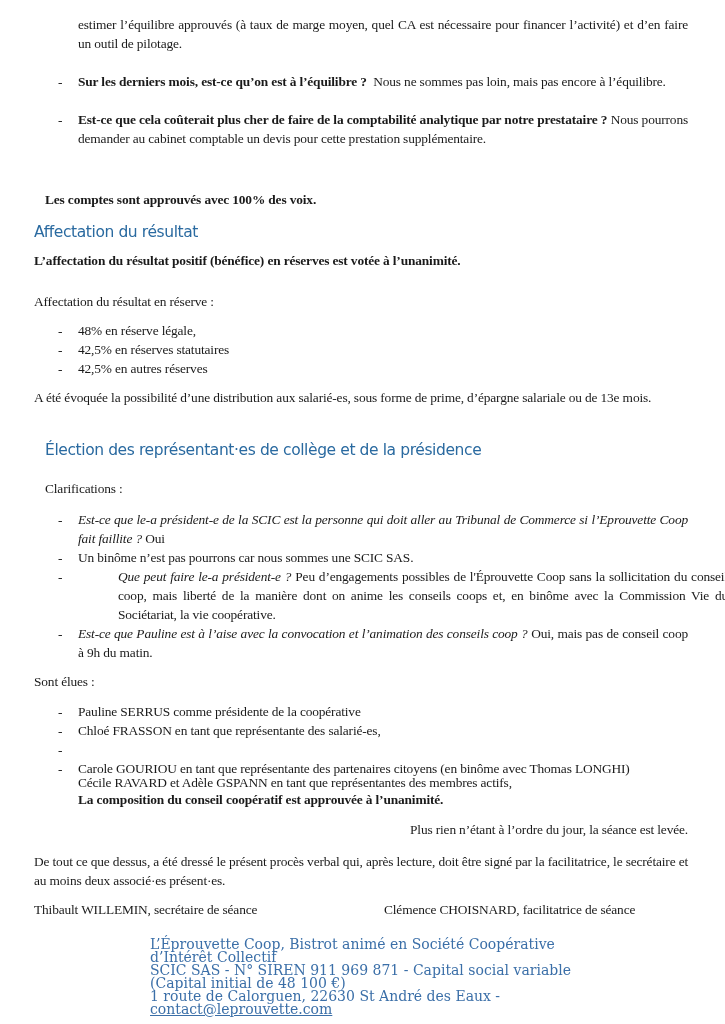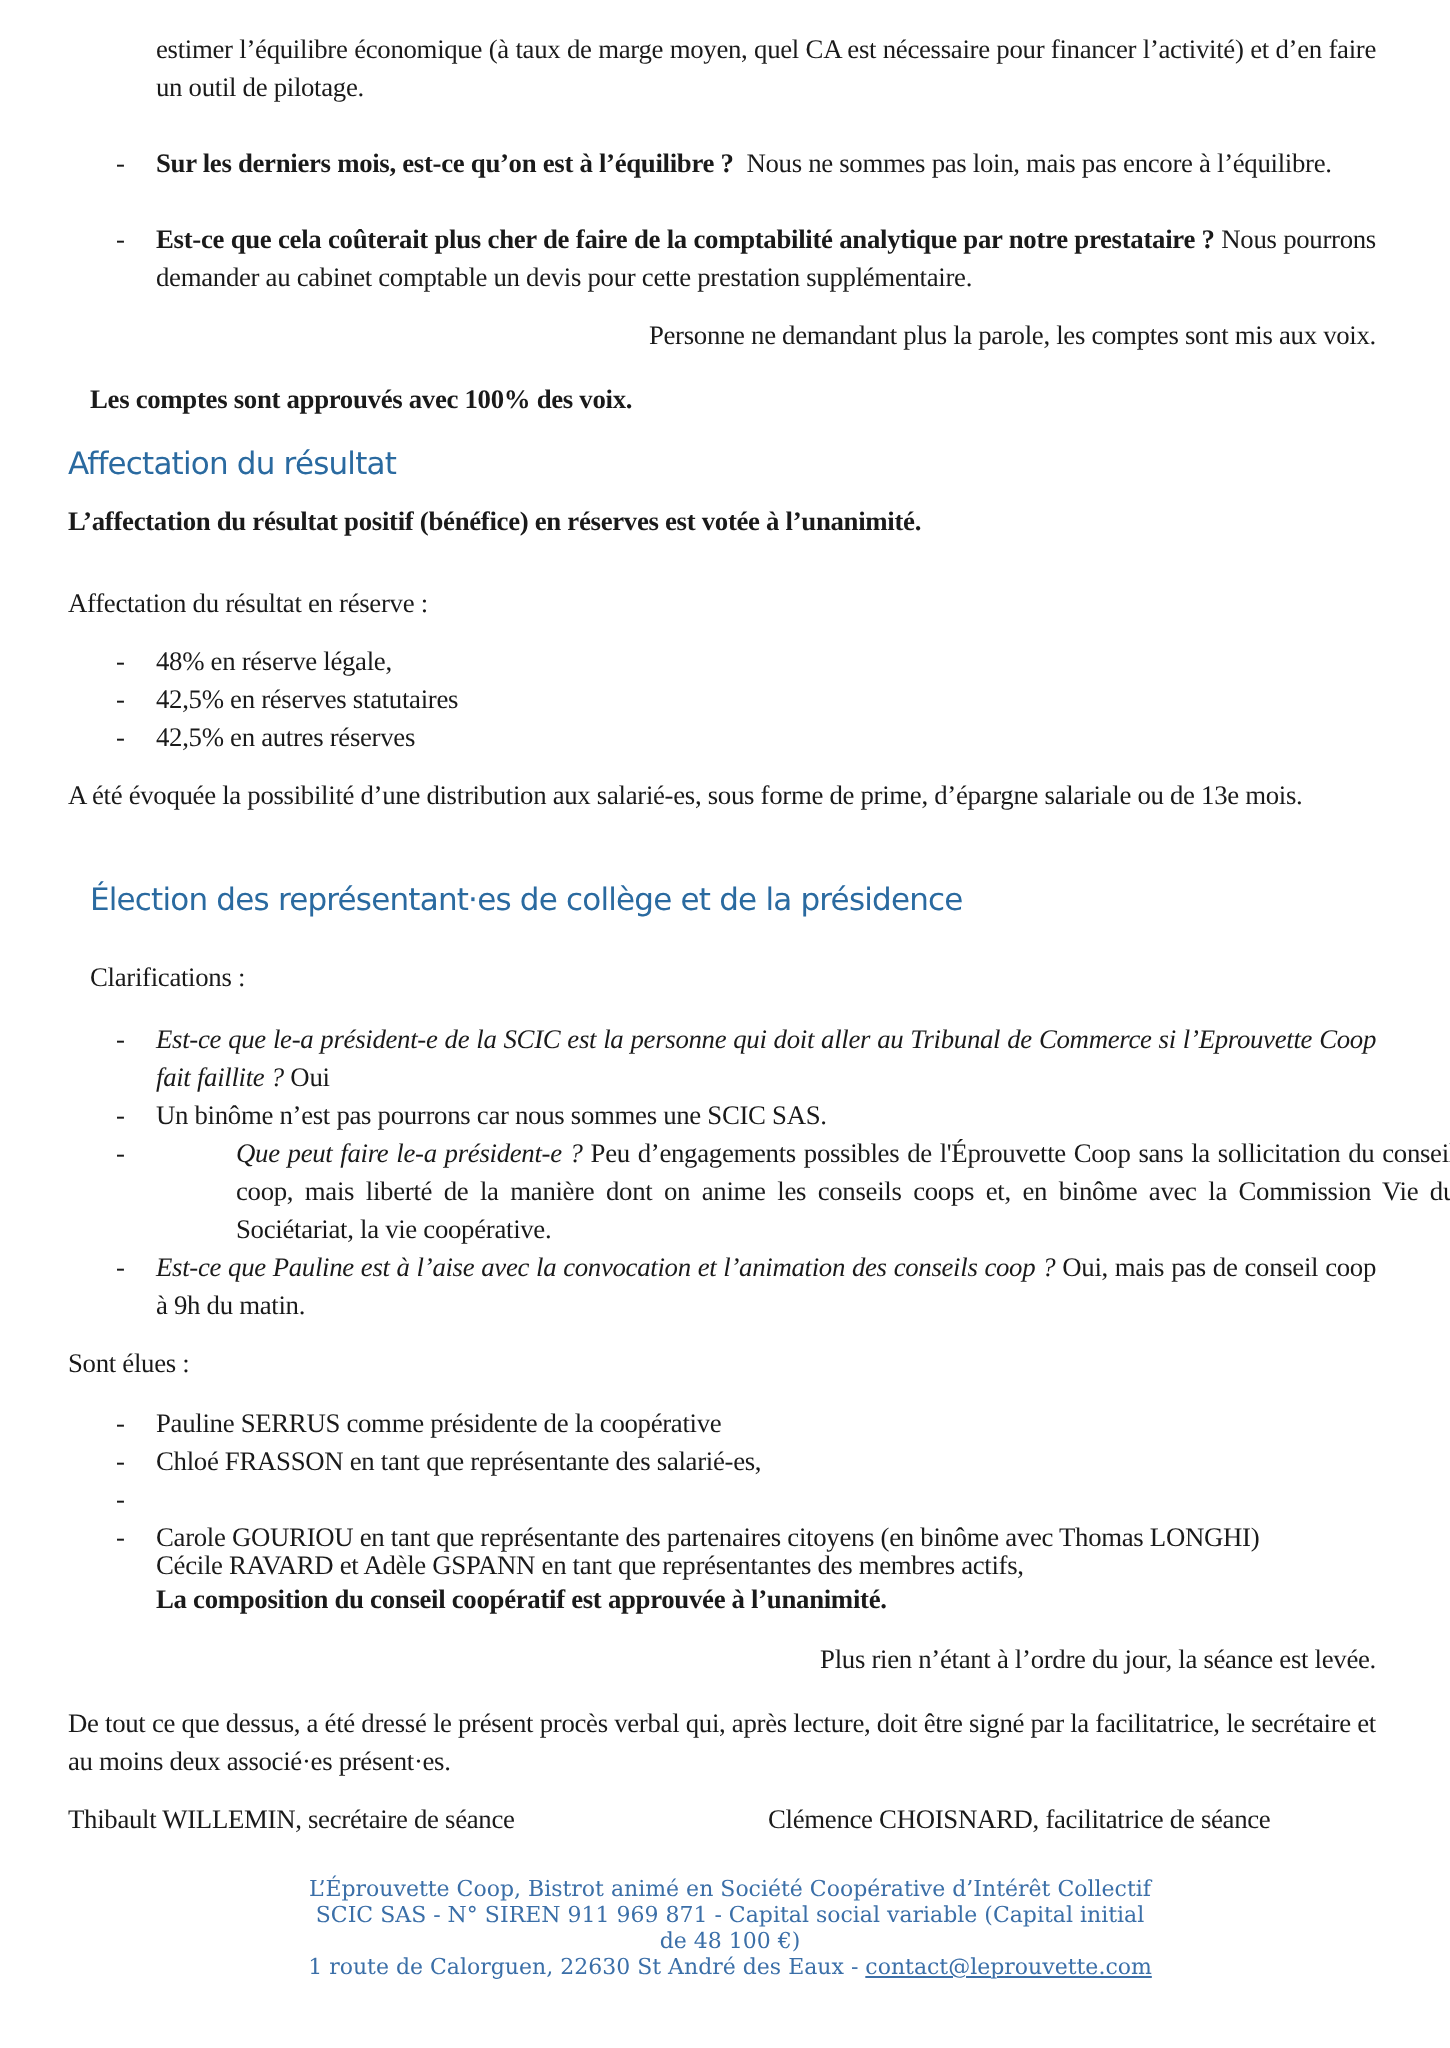--- a/index.html
+++ b/index.html
@@ -14,46 +14,45 @@
     .ital { font-style: italic; }
     .justify { text-align: justify; text-align-last: left; }
     .right { text-align: right; }
     .heading {
       position: absolute; color: #2a6aa0;
       font-family: "DejaVu Sans", "Liberation Sans", sans-serif;
       font-size: 15.5px; letter-spacing: -0.4px; line-height: 20px;
     }
     .bullet { position: absolute; font-size: 13.4px; line-height: 19px; }
     .footer {
-      position: absolute; left: 150px; width: 430px; text-align: center;
-      color: #3b6fa8; font-size: 11px; line-height: 13px;
+      position: absolute; left: 150px; width: 430px; text-align: left;
+      color: #3b6fa8; font-size: 14px; line-height: 13px;
       font-family: "DejaVu Serif", "Liberation Serif", serif;
     }
     .footer a { color: #3b6fa8; text-decoration: underline; }
   </style>
 </head>
 <body>
 
 <div class="page">
 
-  <div class="txt justify" style="left:78px; top:15px; width:610px;">estimer l’équilibre économique (à taux de marge moyen, quel CA est nécessaire pour financer l’activité) et d’en faire un outil de pilotage.</div>
+  <div class="txt justify" style="left:78px; top:15px; width:610px;">estimer l’équilibre approuvés (à taux de marge moyen, quel CA est nécessaire pour financer l’activité) et d’en faire un outil de pilotage.</div>
 
   <div class="bullet" style="left:58px; top:72px;">-</div>
   <div class="txt justify" style="left:78px; top:72px; width:610px;">
     <span class="bold">Sur les derniers mois, est-ce qu’on est à l’équilibre ?</span>&nbsp;
     <span>Nous ne sommes pas loin, mais pas encore à l’équilibre.</span>
   </div>
 
   <div class="bullet" style="left:58px; top:110px;">-</div>
   <div class="txt justify" style="left:78px; top:110px; width:610px;">
     <span class="bold">Est-ce que cela coûterait plus cher de faire de la comptabilité analytique par notre prestataire ?</span>
     <span>Nous pourrons demander au cabinet comptable un devis pour cette prestation supplémentaire.</span>
   </div>
 
-  <div class="txt right" style="left:78px; top:158px; width:610px;">Personne ne demandant plus la parole, les comptes sont mis aux voix.</div>
 
   <div class="txt bold" style="left:45px; top:190px; width:640px;">Les comptes sont approuvés avec 100% des voix.</div>
 
   <div class="heading" style="left:34px; top:222px;">Affectation du résultat</div>
 
   <div class="txt bold" style="left:34px; top:251px; width:650px;">L’affectation du résultat positif (bénéfice) en réserves est votée à l’unanimité.</div>
 
   <div class="txt" style="left:34px; top:292px; width:650px;">Affectation du résultat en réserve :</div>
 
   <div class="bullet" style="left:58px; top:321px;">-</div>

